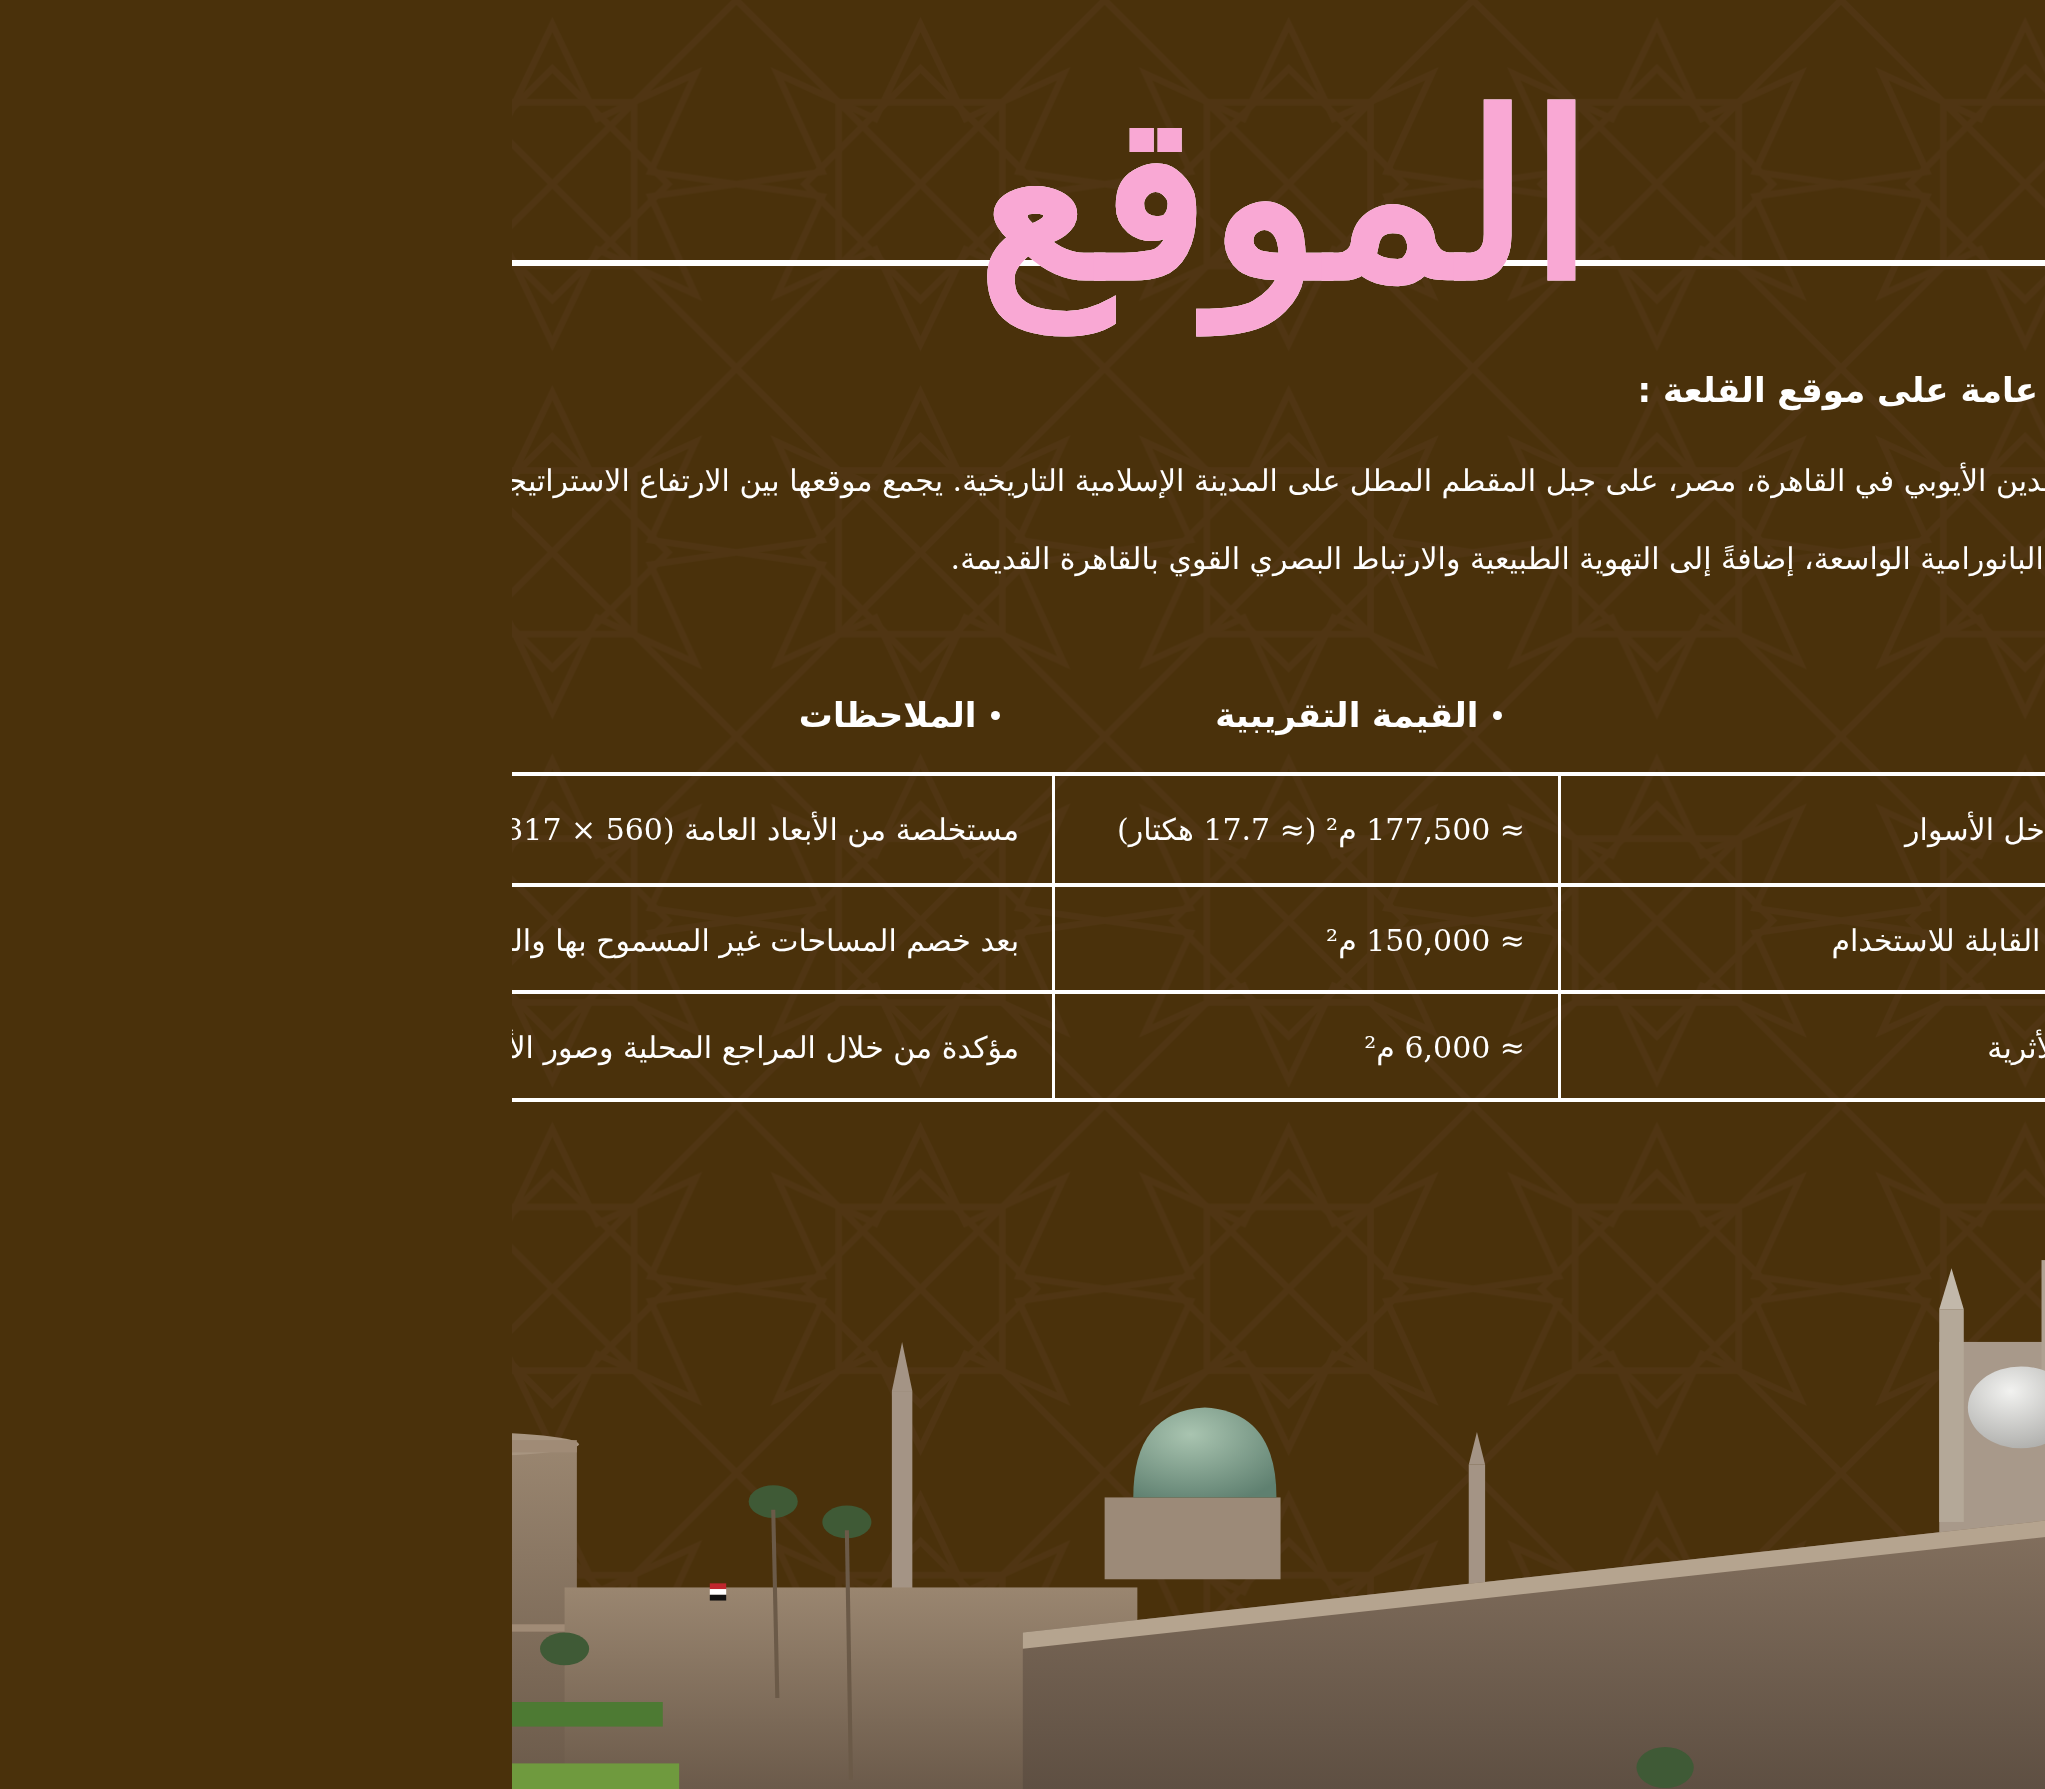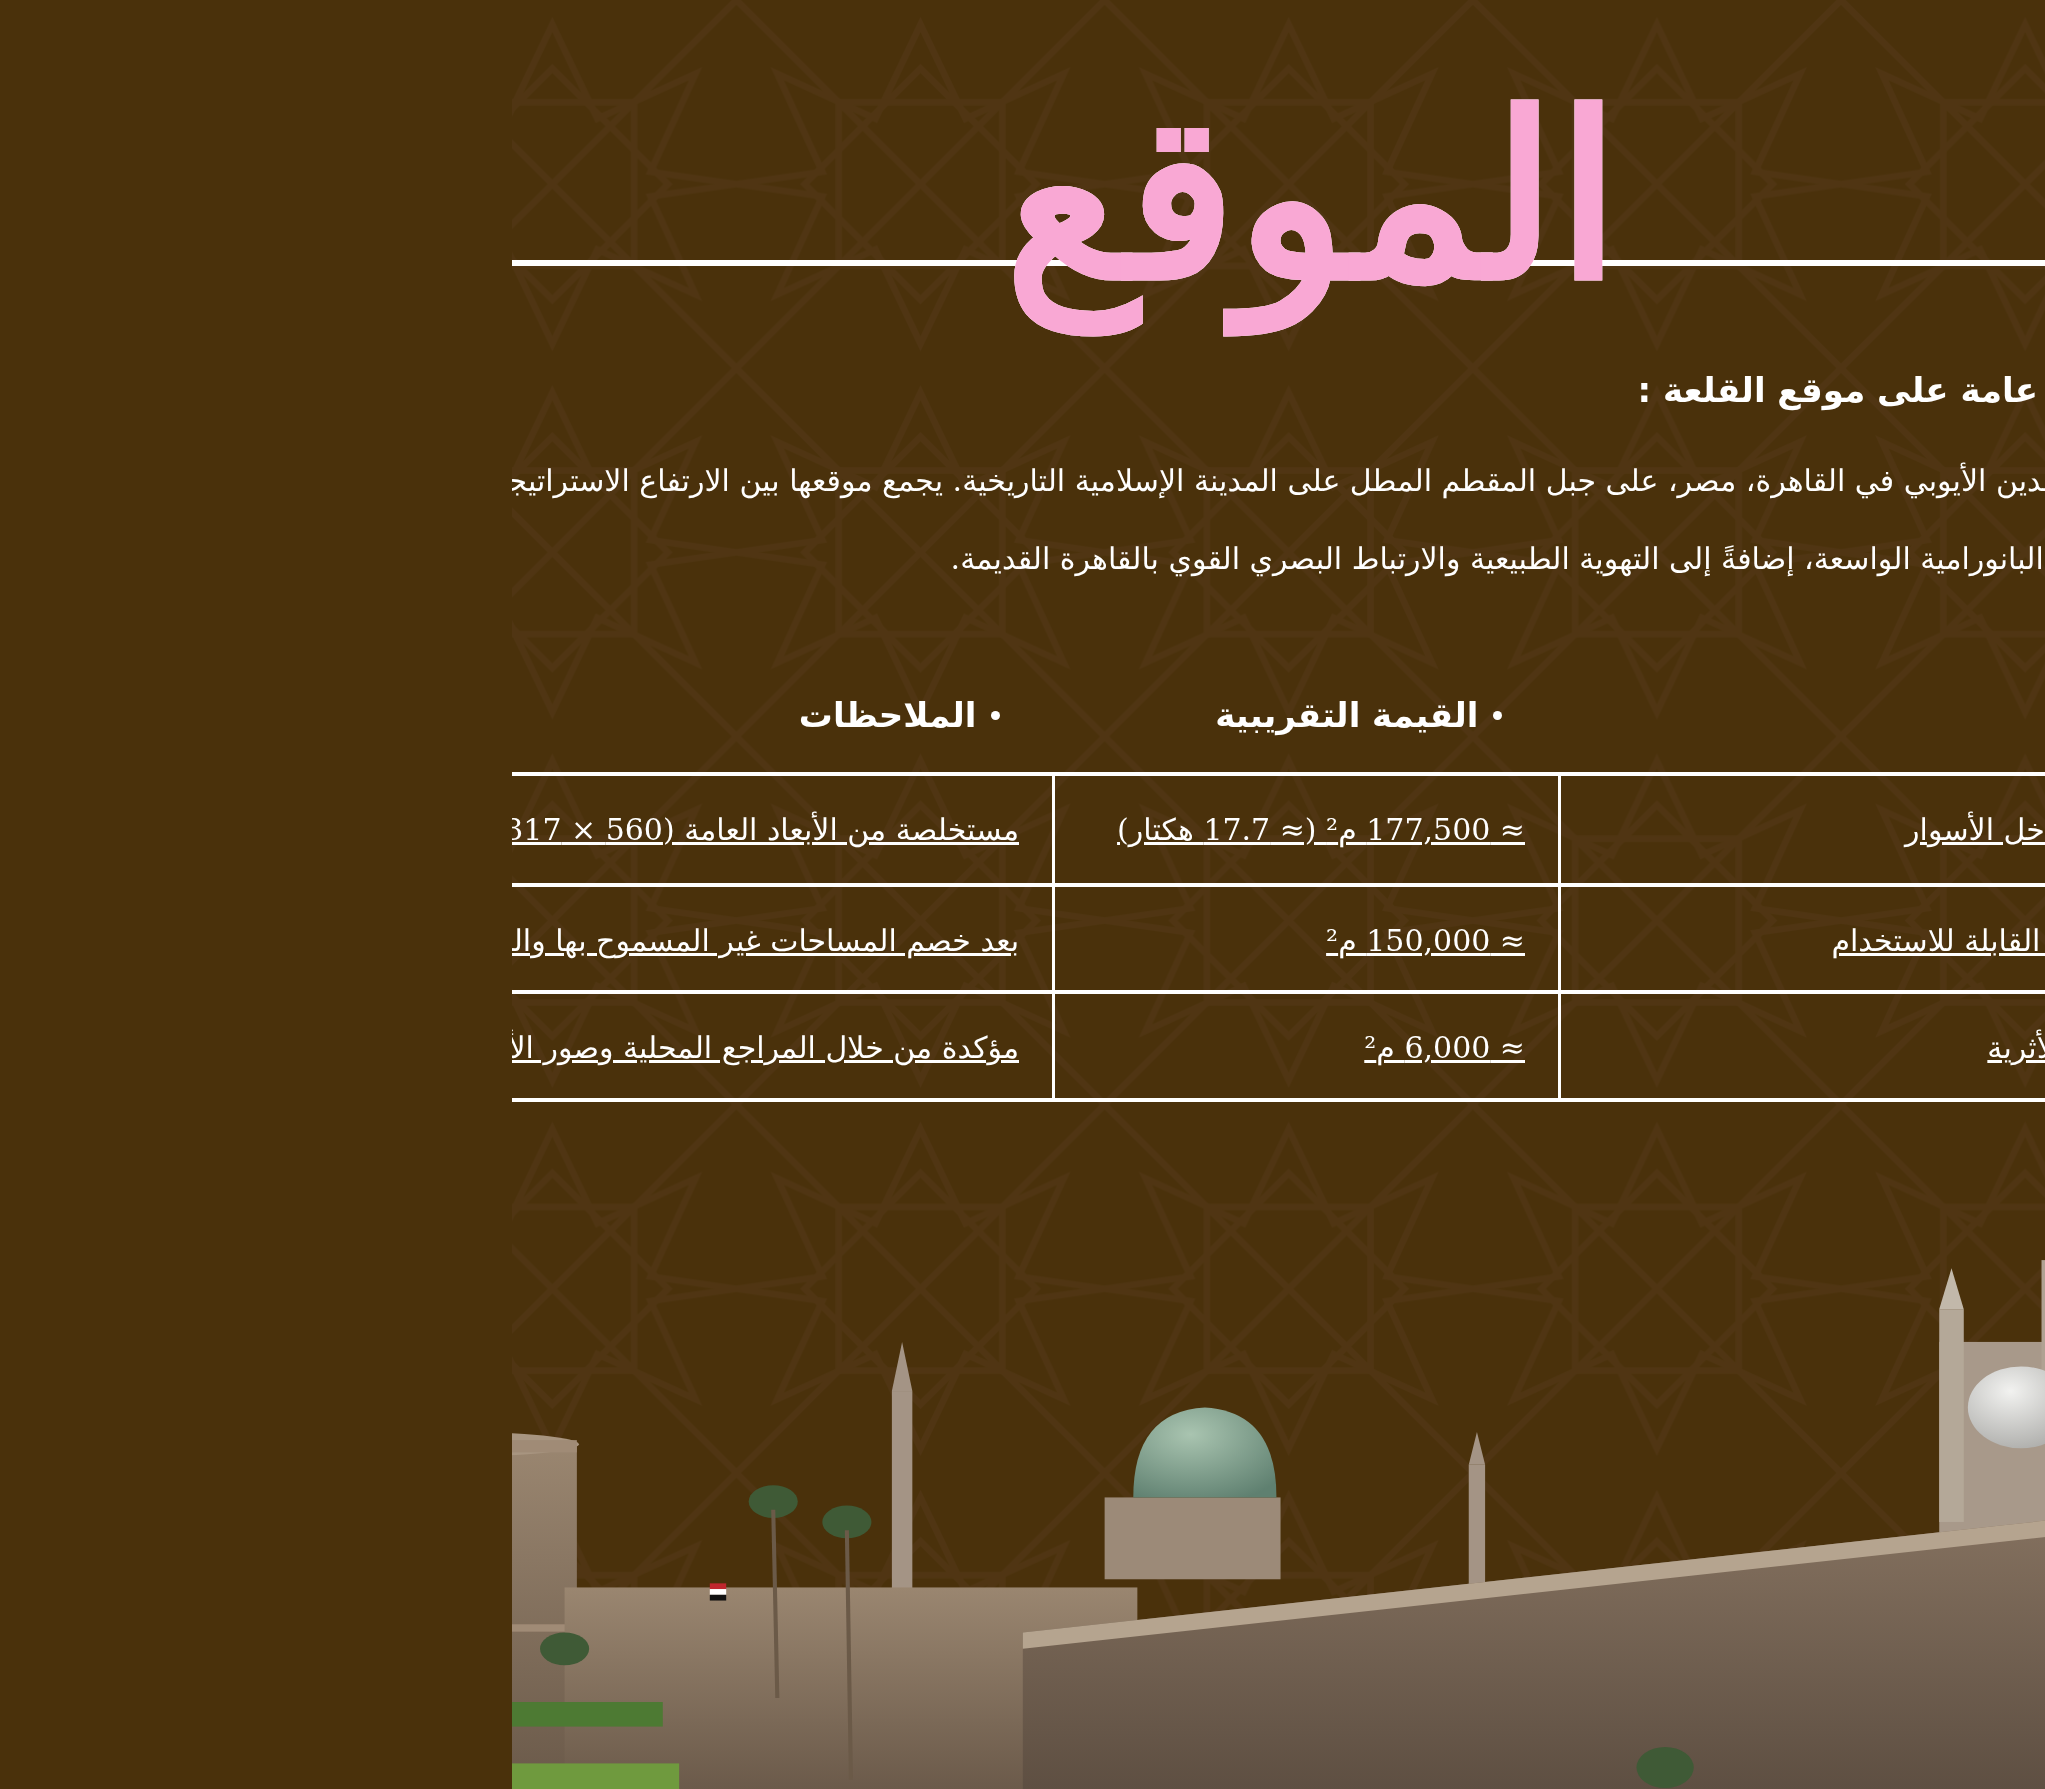--- a/index.html
+++ b/index.html
@@ -8,21 +8,21 @@
     background: #4a310b;
     font-family: "DejaVu Serif", "Liberation Serif", serif;
     color: #ffffff;
   }
   .pattern { position: absolute; left: 0; top: 0; width: 2557px; height: 1790px; z-index: 0; }
   .rule { position: absolute; height: 5.7px; background: #ffffff; z-index: 2; }
   .rule.left { left: 0; top: 260px; width: 1133px; }
   .rule.right { left: 1420px; top: 260px; width: 1132px; }
   .title {
     position: absolute; z-index: 3;
-    left: 1116px; top: 33px; width: 393px; height: 327px;
+    left: 1089px; top: 33px; width: 393px; height: 327px;
     display: flex; align-items: center; justify-content: center;
     font-family: "DejaVu Serif", serif;
     font-size: 229px; line-height: 1; font-weight: bold;
     color: #f9a8d4;
     text-shadow: 0 0 0 #fff;
   }
   .subtitle {
     position: absolute; z-index: 3; right: 393px; top: 370px;
     font-family: "DejaVu Sans", sans-serif; font-size: 34px; font-weight: bold;
     white-space: nowrap; display: flex; align-items: center; gap: 16.4px;
@@ -39,21 +39,21 @@
     display: flex; align-items: center; gap: 14.7px; white-space: nowrap;
   }
   .thead .bullet { width: 9px; height: 9px; }
   .table {
     position: absolute; z-index: 3; left: 240px; top: 772px;
     width: 2057px; height: 330px;
     border: 4.1px solid #ffffff; box-sizing: border-box;
   }
   .row { position: absolute; left: 0; width: 100%; height: 107px; }
   .row + .row { border-top: 4.1px solid #fff; }
-  .cell { position: absolute; top: 0; height: 100%; box-sizing: border-box; display: flex; align-items: center; justify-content: flex-start; padding-right: 33px; font-size: 30px; white-space: nowrap; text-decoration: underline; }
+  .cell { position: absolute; top: 0; height: 100%; box-sizing: border-box; display: flex; align-items: center; justify-content: flex-start; padding-right: 33px; font-size: 30px; white-space: nowrap; }
   .cell.c-element { right: 0; width: 732px; }
   .cell.c-value { right: 732px; width: 509px; border-left: 3.3px solid #fff; border-right: 3.3px solid #fff; }
   .cell.c-notes { right: 1241px; width: 812px; }
   .photo { position: absolute; z-index: 1; left: 0; top: 900px; width: 2557px; height: 890px; }
 </style>
 </head>
 <body>
 
 <svg class="pattern" viewBox="0 0 6250 4375" preserveAspectRatio="none">
   <defs>

